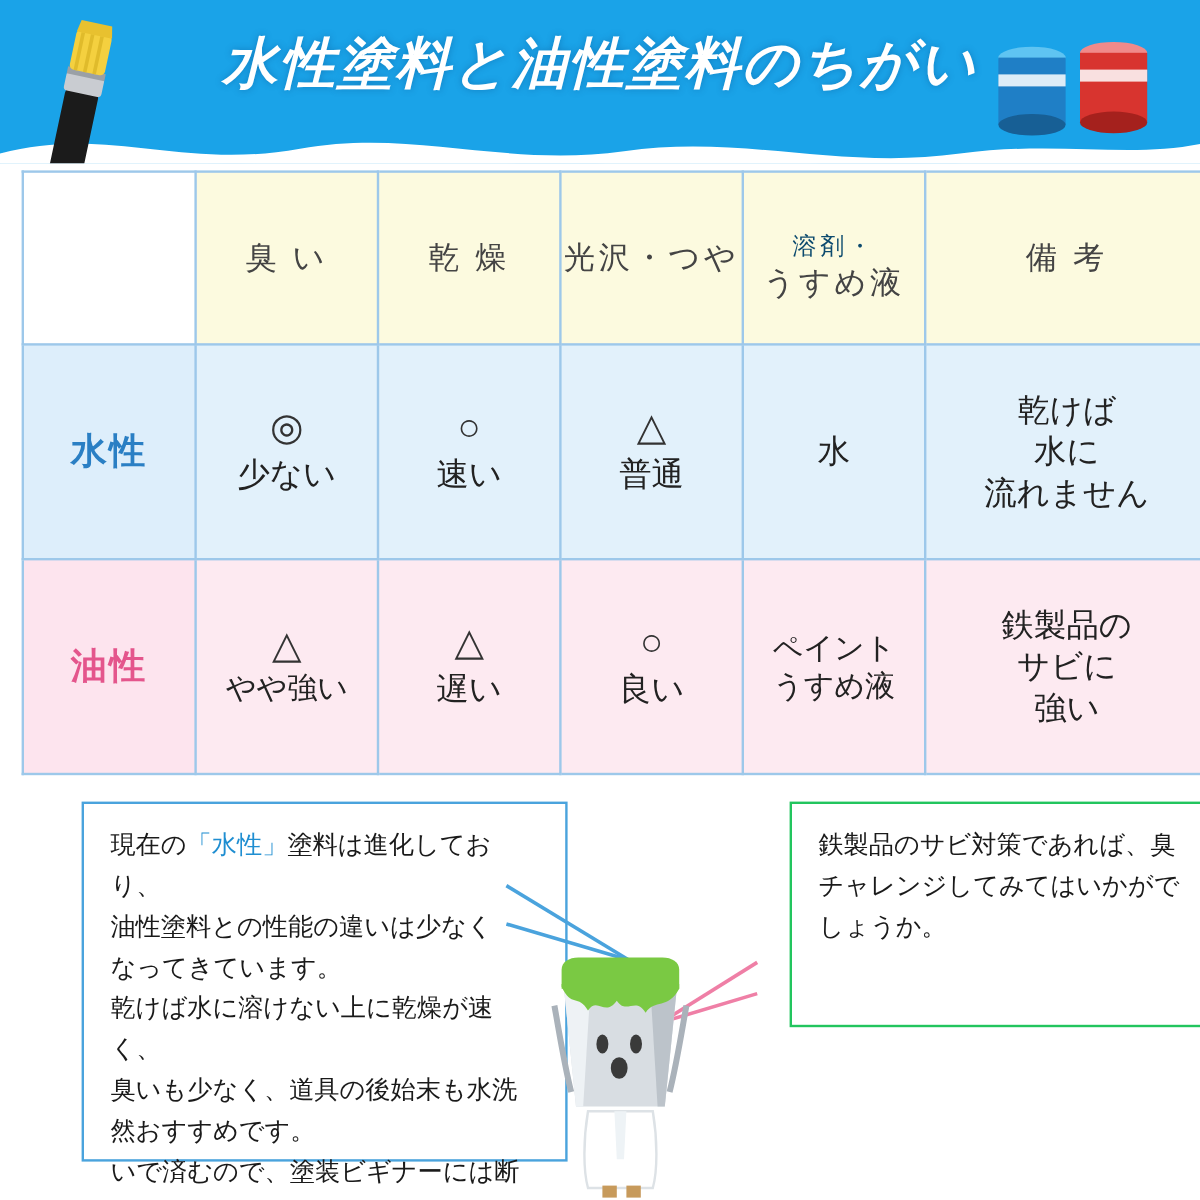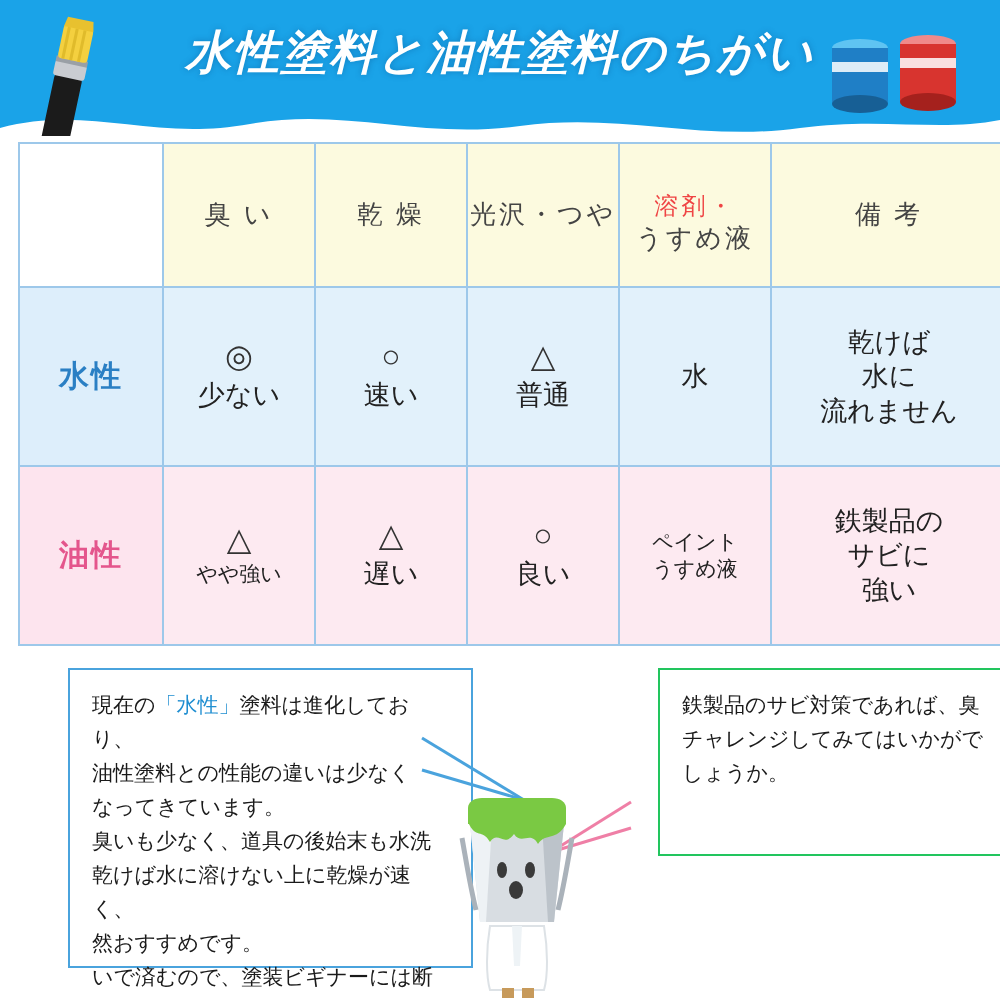--- a/index.html
+++ b/index.html
@@ -135,21 +135,21 @@
     color: #333333;
     margin-bottom: 4px;
   }
   .celltxt {
     display: block;
     font-size: 27px;
     line-height: 1.28;
     color: #222222;
   }
   .celltxt.small {
-    font-size: 21px;
+    font-size: 25px;
   }
 
   
   .callout {
     position: absolute;
     background: #ffffff;
     box-sizing: border-box;
     padding: 18px 20px 16px 22px;
     font-size: 21px;
     line-height: 1.62;
@@ -226,21 +226,21 @@
 
 <div class="table-wrap">
   <table class="cmp">
     <tbody>
         <tr class="head">
       <td class="corner col-h"></td>
       <td class="col-1">臭 い</td>
       <td class="col-2">乾 燥</td>
       <td class="col-3">光沢・つや</td>
       <td class="col-4">
-        <span class="celltxt" style="font-size:24px;color:#ef4444;letter-spacing:3px;margin-top:16px;">溶剤・</span>
+        <span class="celltxt" style="font-size:20px;color:#0c4a6e;letter-spacing:3px;margin-top:16px;">溶剤・</span>
         <span class="celltxt" style="font-size:26px;color:#444;letter-spacing:3px;">うすめ液</span>
       </td>
       <td class="col-5">備 考</td>
     </tr>
 
     <tr class="water">
       <td class="rowlabel">水性</td>
       <td>
         <span class="mark">◎</span>
         <span class="celltxt">少ない</span>
@@ -290,22 +290,22 @@
   </tbody>
     </table>
 </div>
 
 <div class="callout callout-left">
   <div>
     <span>現在の</span><span class="hl-blue">「水性」</span><span>塗料は進化しており、</span>
   </div>
   <div>油性塗料との性能の違いは少なく</div>
   <div>なってきています。</div>
+  <div>乾けば水に溶けない上に乾燥が速く、</div>
   <div>臭いも少なく、道具の後始末も水洗</div>
-  <div>乾けば水に溶けない上に乾燥が速く、</div>
   <div>然おすすめです。</div>
   <div>いで済むので、塗装ビギナーには断</div>
 </div>
 
 <svg class="tail" style="left:420px; top:730px; width:110px; height:80px;" viewBox="0 0 110 80">
   <path d="M2,8 L104,70" stroke="#4aa3dd" stroke-width="3" fill="none"></path>
   <path d="M2,40 L104,70" stroke="#4aa3dd" stroke-width="3" fill="none"></path>
 </svg>
 
 <div class="callout callout-right">

